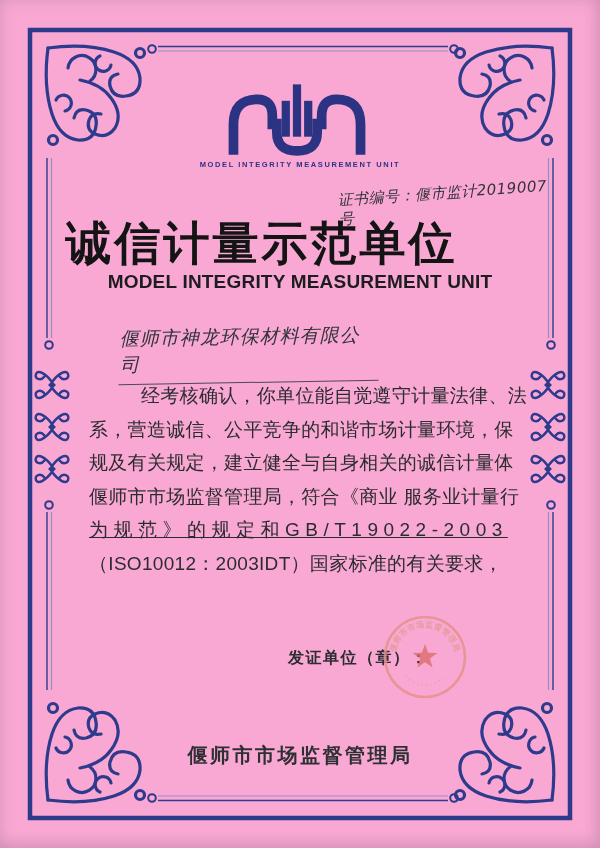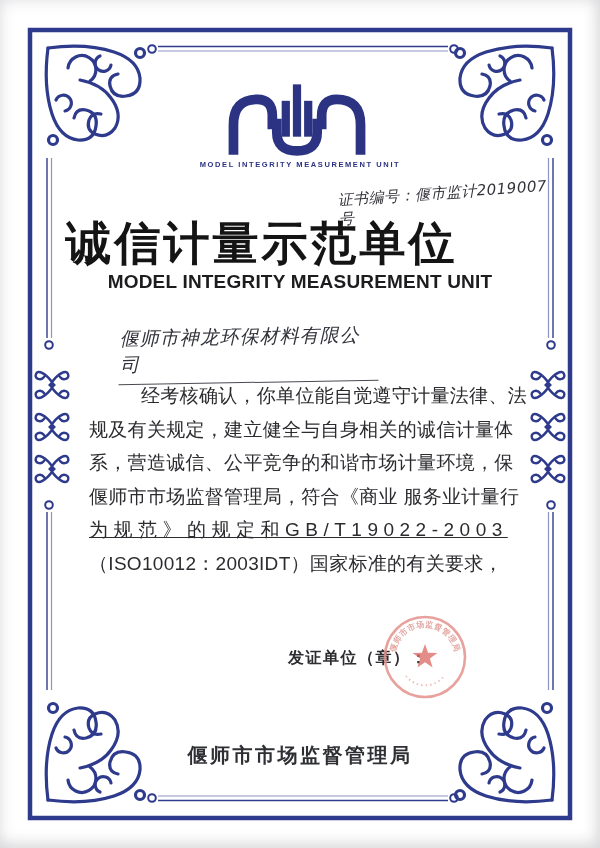--- a/index.html
+++ b/index.html
@@ -4,21 +4,21 @@
 <style>
   html,body{margin:0;padding:0;}
   body{
     width:600px;height:848px;
     background:#e9e9ea;
     font-family:"Liberation Sans","DejaVu Sans",sans-serif;
     -webkit-font-smoothing:antialiased;
   }
   .page{
     position:relative;width:600px;height:848px;overflow:hidden;
-    background:#ffffff;
+    background:#f9a8d4;
     box-shadow:inset 0 0 16px rgba(70,70,85,.16), inset -5px -7px 14px rgba(0,0,0,.07);
   }
   .abs{position:absolute;}
   svg{display:block;}
 
   
   .frame-layer{left:0;top:0;width:600px;height:848px;pointer-events:none;}
 
   
   .logo{left:226px;top:80px;width:142px;height:82px;}
@@ -173,22 +173,22 @@
 
   <div class="abs title">诚信计量示范单位</div>
   <div class="abs subtitle">MODEL INTEGRITY MEASUREMENT UNIT</div>
 
   <div class="abs company">
     <span class="name">偃师市神龙环保材料有限公司</span>
   </div>
 
   <div class="abs body-text">
     <div class="line indent">经考核确认，你单位能自觉遵守计量法律、法</div>
+    <div class="line">系，营造诚信、公平竞争的和谐市场计量环境，保</div>
     <div class="line">规及有关规定，建立健全与自身相关的诚信计量体</div>
-    <div class="line">系，营造诚信、公平竞争的和谐市场计量环境，保</div>
     <div class="line">偃师市市场监督管理局，符合《商业 服务业计量行</div>
     <div class="line spread">为规范》的规定和GB/T19022-2003</div>
     <div class="line">（ISO10012：2003IDT）国家标准的有关要求，</div>
   </div>
 
   <div class="abs issuer-label">发证单位（章）：</div>
 
   <svg class="abs seal" viewBox="0 0 90 90">
     <defs>
       <path id="sealArcTop" d="M15,45 A30,30 0 0 1 75,45"></path>

